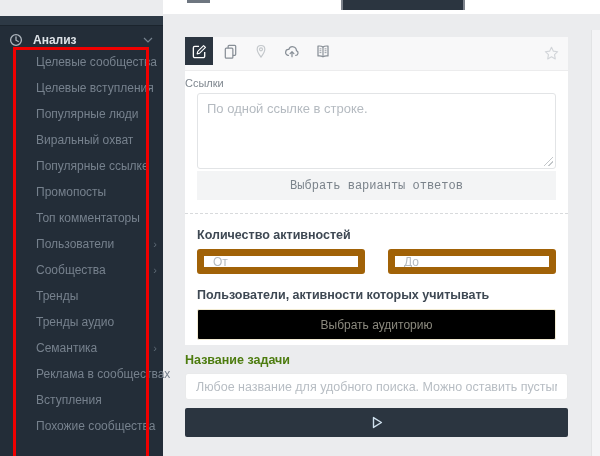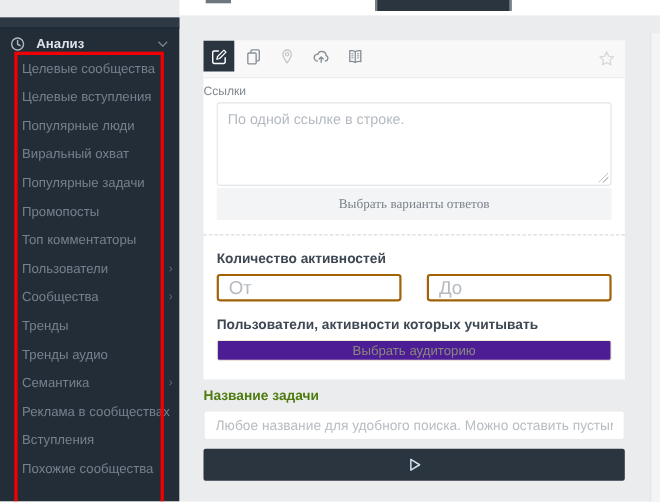--- a/index.html
+++ b/index.html
@@ -6,21 +6,21 @@
   body{width:600px;height:456px;overflow:hidden;font-family:"Liberation Sans","DejaVu Sans",sans-serif;}
   #app{position:relative;width:600px;height:456px;background:#ebecee;overflow:hidden;}
 
   
   .sidebar{position:absolute;left:0;top:16px;width:163px;height:456px;background:#232d38;}
   .sb-top-remnant{height:9px;background:#2d3945;border-bottom:1px solid #1b242d;}
   .sb-header{height:27px;display:flex;align-items:center;padding:0 10px 0 9px;cursor:pointer;}
   .sb-header-label{color:#dde2e7;font-size:12px;font-weight:bold;margin-left:10px;}
   .sb-header-chevron{margin-left:auto;display:flex;align-items:center;}
   .sb-menu{position:absolute;top:33px;left:0;right:0;}
-  .sb-item{height:26px;line-height:26px;padding-left:20px;font-size:12px;color:#76818d;position:relative;cursor:pointer;white-space:nowrap;}
+  .sb-item{height:26px;line-height:26px;padding-left:36px;font-size:12px;color:#76818d;position:relative;cursor:pointer;white-space:nowrap;}
   .sb-chevron{position:absolute;right:6px;top:0;font-size:11px;color:#5d6975;line-height:26px;}
 
   
   .red-box{position:absolute;left:13px;top:31px;width:136px;height:413px;border:3px solid #f00000;box-sizing:border-box;z-index:60;pointer-events:none;}
 
   
   .topbar{position:absolute;left:163px;top:0;width:437px;height:14px;background:#ffffff;}
   .tab-stub{position:absolute;left:24px;top:0;width:23px;height:3px;background:#6e7680;}
   .top-dark-btn{position:absolute;left:178px;top:0;width:124px;height:10px;background:#2b3540;border:0 solid #7d838c;border-left-width:2px;border-right-width:2px;cursor:pointer;padding:0;}
 
@@ -35,27 +35,27 @@
   .tool-star{margin-left:auto;cursor:pointer;background:none;border:none;padding:0;display:flex;}
 
   .links-label{text-align:left;font-size:11px;color:#7f878f;margin:6px 0 4px;}
   .card-body{padding:0 12px;}
   .ta-wrap{position:relative;}
   .links-textarea{display:block;width:100%;height:76px;border:1px solid #e2e4e6;border-radius:3px;padding:7px 9px;font-size:13px;color:#49525a;resize:none;box-sizing:border-box;font-family:inherit;background:#fff;}
   .links-textarea::placeholder{color:#b4bac0;}
   .ta-grip{position:absolute;right:3px;bottom:3px;width:9px;height:9px;pointer-events:none;background:
     linear-gradient(135deg,transparent 0 45%,#c3c7ca 45% 55%,transparent 55%),
     linear-gradient(135deg,transparent 0 70%,#c3c7ca 70% 80%,transparent 80%);}
-  .answers-btn{display:block;width:100%;height:29px;background:#f3f4f5;border:none;font-size:12px;color:#7b838b;margin-top:2px;cursor:pointer;font-family:Liberation Serif, serif;}
+  .answers-btn{display:block;width:100%;height:29px;background:#f3f4f5;border:none;font-size:12px;color:#7b838b;margin-top:2px;cursor:pointer;font-family:Liberation Mono, monospace;}
   .dashed-sep{border:none;border-top:1px dashed #d8dadc;margin:13px -12px 0;}
   .section-label{font-size:12.5px;font-weight:bold;color:#3e4853;margin:14px 0 7px;}
   .range-row{display:flex;gap:23px;}
-  .range-input{flex:1;height:25px;border:2px solid #a16207;border-radius:3px;padding:0 9px;font-size:17px;color:#49525a;box-sizing:border-box;font-family:inherit;min-width:0;}
+  .range-input{flex:1;height:25px;border:7px solid #a16207;border-radius:3px;padding:0 9px;font-size:12px;color:#49525a;box-sizing:border-box;font-family:inherit;min-width:0;}
   .range-input::placeholder{color:#b4bac0;}
-  .audience-btn{display:block;width:100%;height:19px;background:#4c1d95;border:1px solid #f2ebd3;border-radius:2px;font-size:12px;color:#8b897e;cursor:pointer;font-family:inherit;}
+  .audience-btn{display:block;width:100%;height:31px;background:#000000;border:1px solid #f2ebd3;border-radius:2px;font-size:12px;color:#8b897e;cursor:pointer;font-family:inherit;}
 
   
   .task-label{position:absolute;left:185px;top:353px;font-size:12.5px;font-weight:bold;color:#4d7c0f;}
   .task-input{position:absolute;left:185px;top:373px;width:383px;height:27px;background:#fff;border:1px solid #e9eaeb;border-radius:3px;padding:0 10px;box-sizing:border-box;font-size:12.5px;color:#49525a;font-family:inherit;}
   .task-input::placeholder{color:#b7bdc3;}
   .run-btn{position:absolute;left:185px;top:408px;width:383px;height:29px;background:#2b3540;border:none;border-radius:2px;display:flex;align-items:center;justify-content:center;cursor:pointer;}
 </style>
 </head>
 <body>
 
@@ -93,21 +93,21 @@
       <span>Популярные люди</span>
       
     </div>
 
     <div class="sb-item">
       <span>Виральный охват</span>
       
     </div>
 
     <div class="sb-item">
-      <span>Популярные задачи</span>
+      <span>Популярные ссылке</span>
       
     </div>
 
     <div class="sb-item">
       <span>Промопосты</span>
       
     </div>
 
     <div class="sb-item">
       <span>Топ комментаторы</span>

